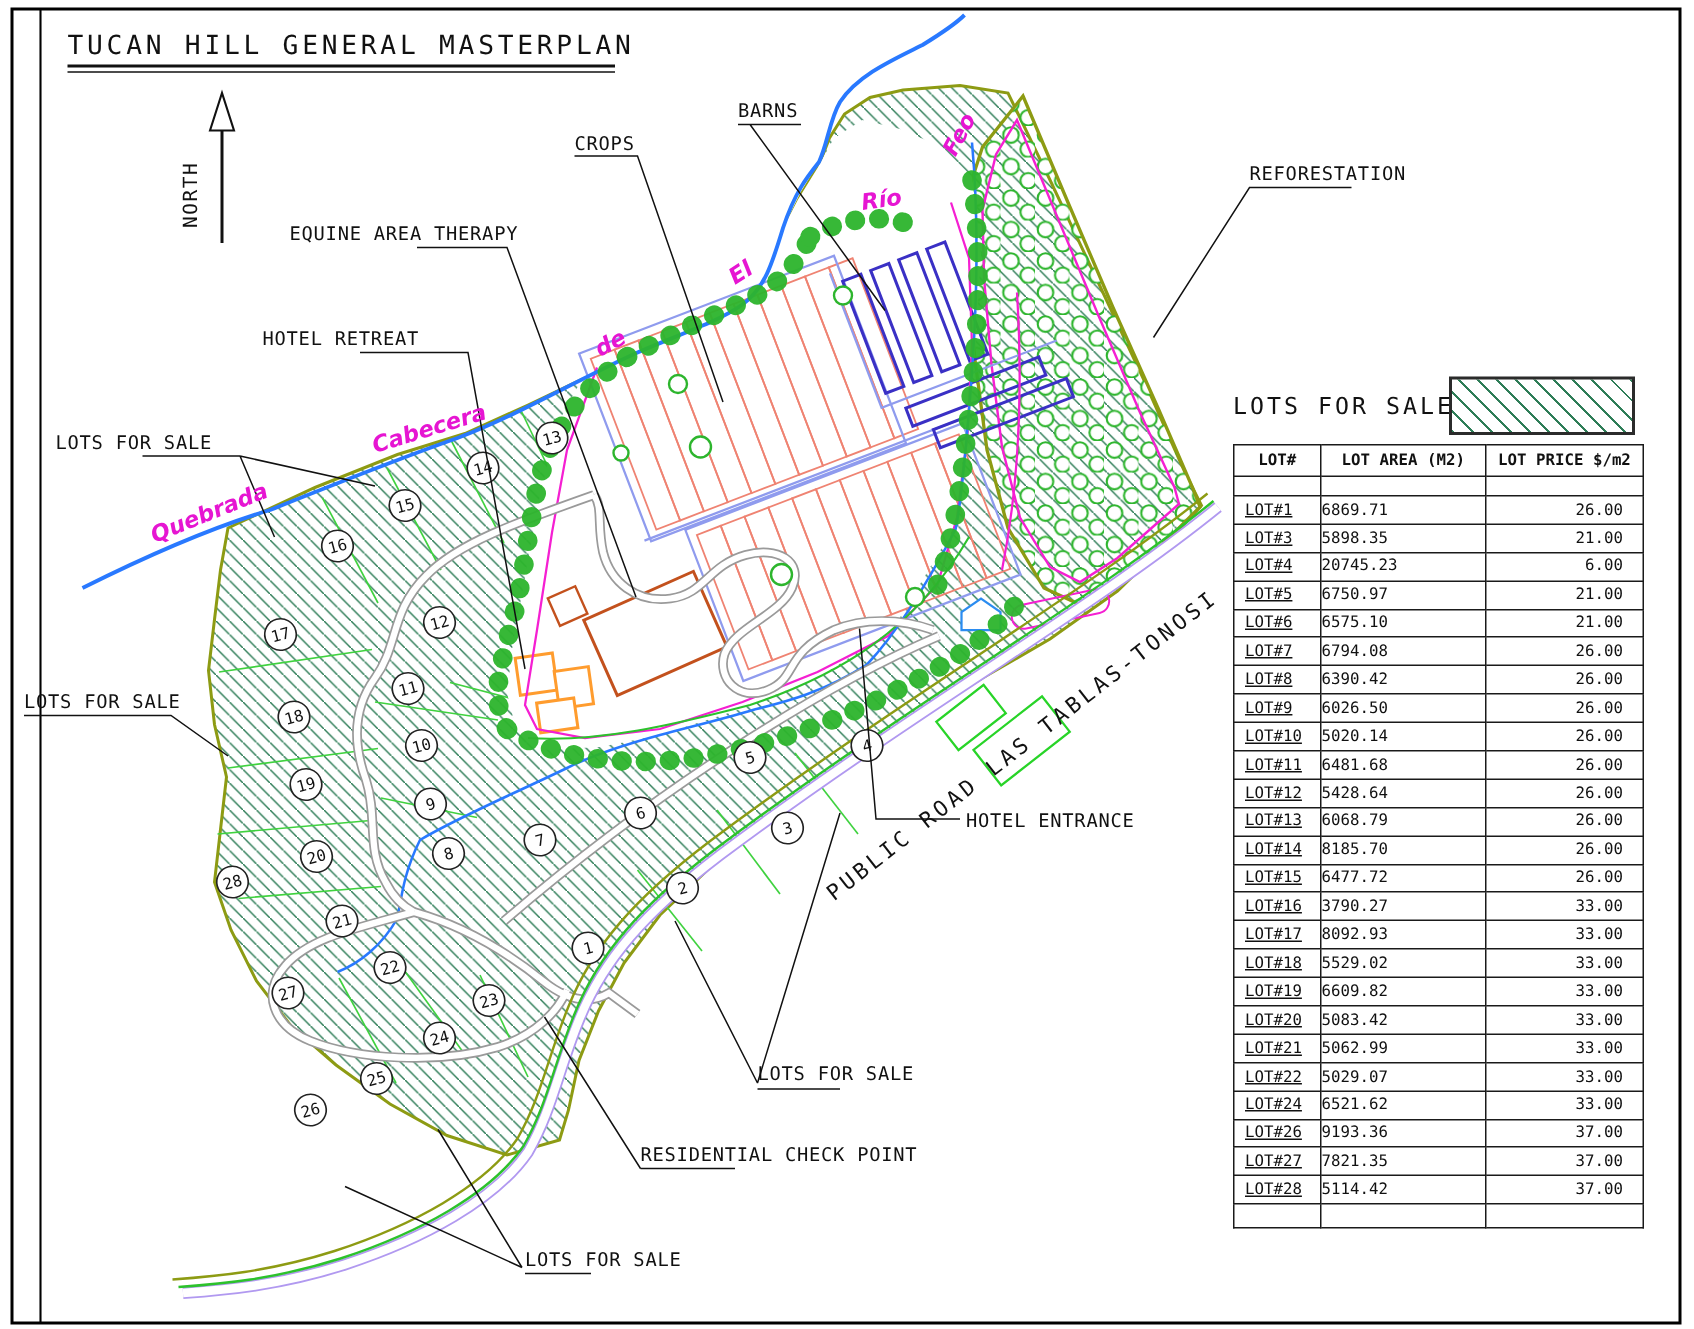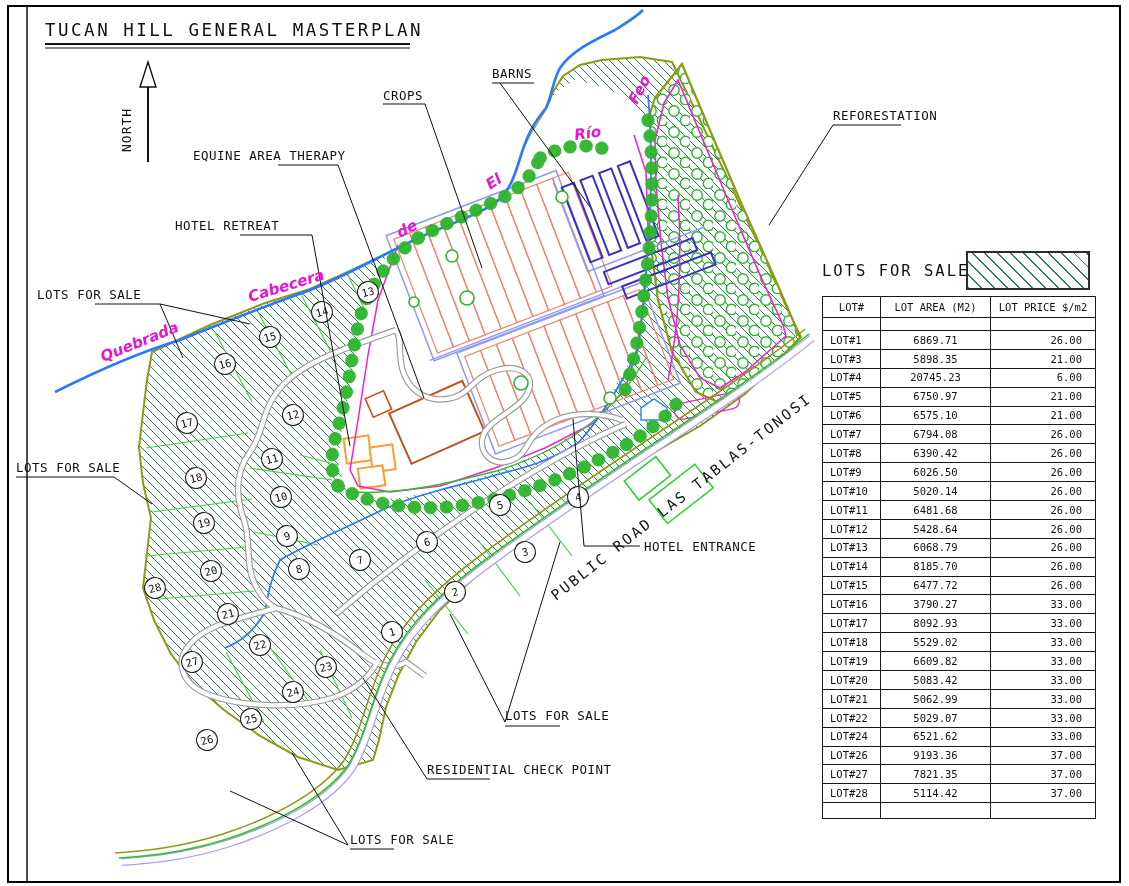--- a/index.html
+++ b/index.html
@@ -12,26 +12,26 @@
        font-weight:bold;fill:#e615d2;}
   .legend-title{position:absolute;left:822px;top:262px;font-size:15.5px;
        letter-spacing:2px;white-space:nowrap;}
   .legend-swatch{position:absolute;left:966px;top:251px;width:124px;height:39px;
        box-sizing:border-box;border:2px solid #2b2b2b;
        background:repeating-linear-gradient(45deg,#2e7d57 0 1.4px,#ffffff 1.4px 9px);}
   table.lots-table{position:absolute;left:822px;top:296px;width:273px;
        border-collapse:collapse;table-layout:fixed;}
   .lots-table th,.lots-table td{border:1px solid #1a1a1a;font-weight:normal;
        font-size:10.5px;line-height:1;padding:0;overflow:hidden;white-space:nowrap;}
-  .lots-table th{height:20px;text-align:center;}
+  .lots-table th{height:20px;text-align:center;font-weight:bold;}
   .lots-table td{height:17.9px;}
   .lots-table tr.blank-row-top td{height:12px;}
   .lots-table tr.blank-row-bottom td{height:15px;}
-  td.col-lot{text-align:left;padding-left:7px;}
-  td.col-area{text-align:center;}
+  td.col-lot{text-align:left;padding-left:7px;text-decoration:underline;}
+  td.col-area{}
   td.col-price{text-align:right;padding-right:13px;}
 </style>
 </head>
 <body>
 
 <div class="page">
 
 <svg class="map" width="1129" height="886" viewBox="0 0 1129 886">
   <defs>
     <pattern id="lotHatch" width="9" height="9" patternUnits="userSpaceOnUse">

